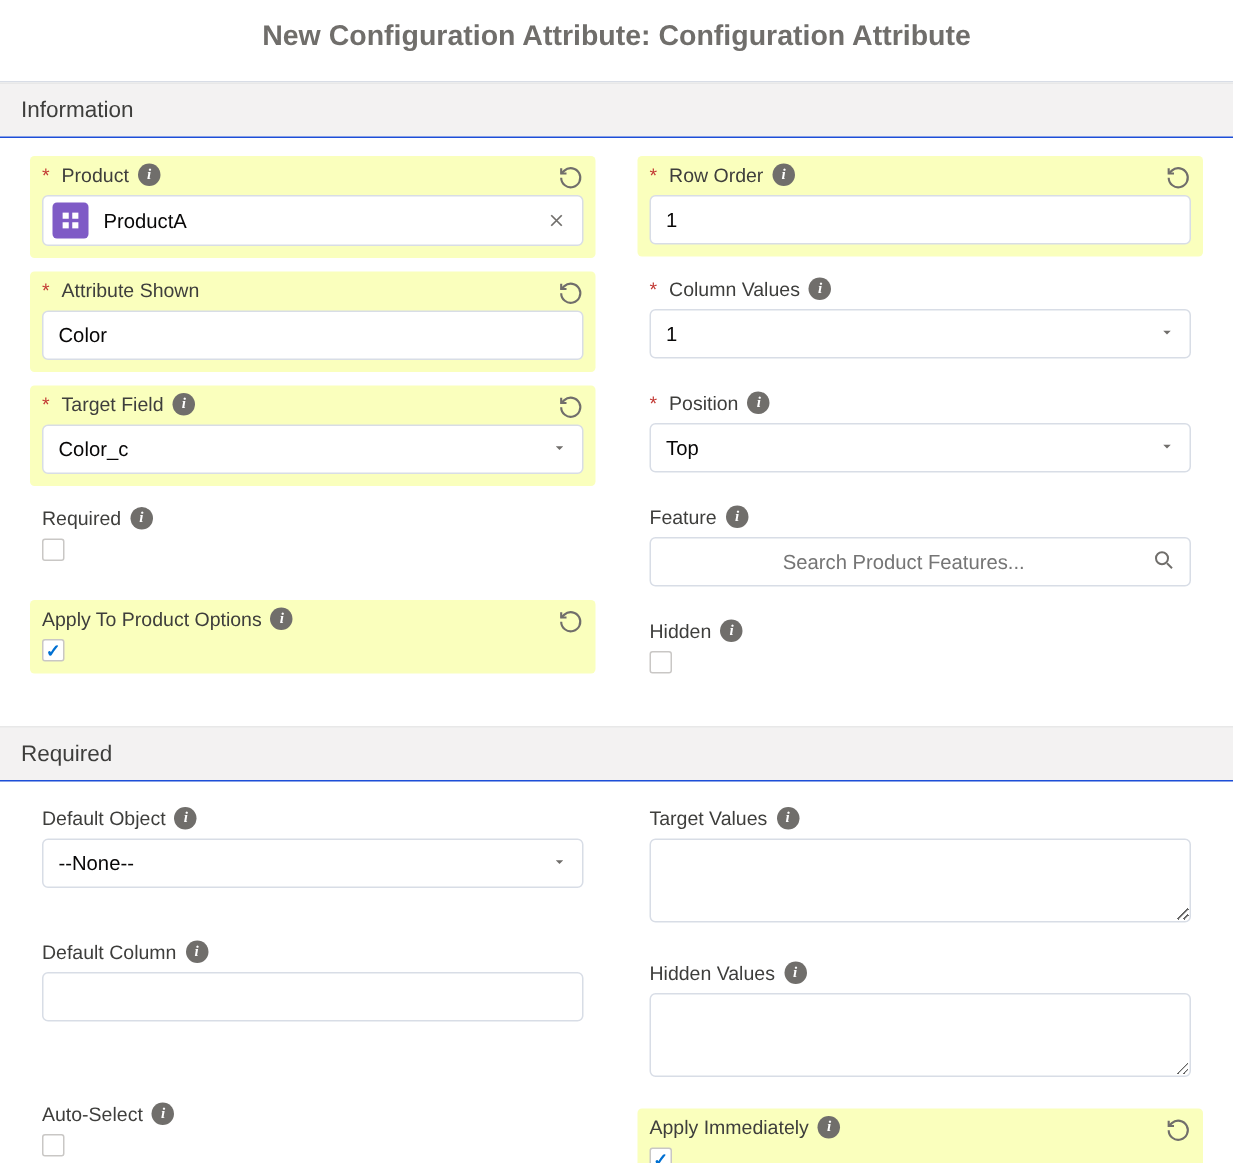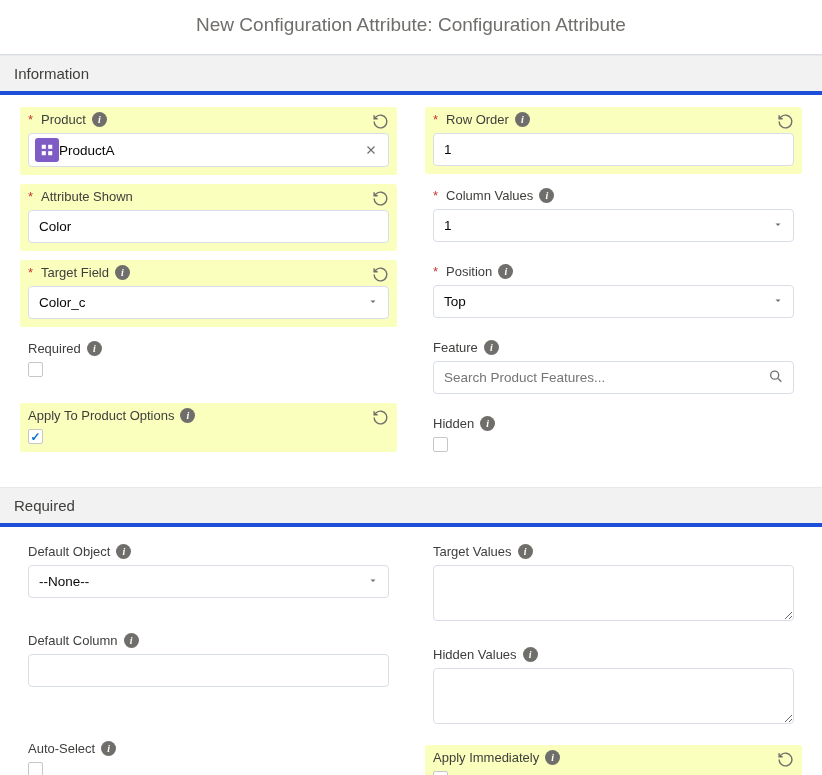--- a/index.html
+++ b/index.html
@@ -1,42 +1,42 @@
 <!DOCTYPE html>
 <html><head>
 <meta charset="utf-8">
 <style>
 * { box-sizing: border-box; margin: 0; padding: 0; }
 body { font-family: -apple-system, BlinkMacSystemFont, "Segoe UI", Arial, sans-serif; font-size: 13px; color: #3e3e3c; background: #fff; width: 822px; }
-.page-title { text-align: center; font-size: 19px; font-weight: 400; color: #706e6b; padding: 14px 11px 18px; }
+.page-title { text-align: center; font-size: 19px; font-weight: 700; color: #706e6b; padding: 14px 11px 18px; }
 .divider { border-top: 1px solid #d8dde6; }
-.section-header { background: #f3f2f2; padding: 9px 14px; font-size: 15px; color: #3e3e3c; border-top: 1px solid #e8e8e8; border-bottom: 4px solid #1d4ed8; }
+.section-header { background: #f3f2f2; padding: 9px 14px; font-size: 15px; color: #3e3e3c; border-top: 1px solid #e8e8e8; border-bottom: 1px solid #1d4ed8; }
 .form-body { padding: 12px 20px 18px; }
 .cols { display: flex; gap: 28px; }
 .col { flex: 1; min-width: 0; }
 .field { position: relative; margin-bottom: 9px; padding: 5px 8px 8px; border-radius: 3px; }
 .field.hl { background: #faffbd; }
 .field-label { display: flex; align-items: center; gap: 6px; font-size: 13px; color: #3e3e3c; margin-bottom: 6px; }
 .req { color: #c23934; margin-right: 2px; }
 .info-icon { display: inline-flex; align-items: center; justify-content: center; width: 15px; height: 15px; border-radius: 50%; background: #706e6b; color: #fff; font-size: 10px; font-weight: 700; font-style: italic; font-family: Georgia, serif; cursor: pointer; }
 .undo-icon { position: absolute; top: 6px; right: 8px; color: #706e6b; cursor: pointer; }
 .undo-icon svg { width: 17px; height: 17px; }
 .input, .select, .textarea, .lookup { width: 100%; border: 1px solid #d8dde6; border-radius: 4px; background: #fff; font-size: 13.5px; color: #080707; padding: 8px 10px; }
 .select { appearance: none; background-image: none; padding-right: 28px; }
 .select-wrap { position: relative; }
 .select-caret { position: absolute; right: 10px; top: 50%; transform: translateY(-50%); pointer-events: none; color: #706e6b; }
 .select-caret svg { width: 12px; height: 12px; }
 .lookup { display: flex; align-items: center; gap: 8px; padding: 4px 6px; }
-.pill { display: inline-flex; align-items: center; gap: 0; }
+.pill { display: inline-flex; align-items: center; gap: 10px; }
 .pill-icon { width: 24px; height: 24px; border-radius: 3px; background: #7f5bc6; display: flex; align-items: center; justify-content: center; color: #fff; font-size: 12px; }
 .pill-text { font-size: 13.5px; color: #080707; }
 .pill-clear { margin-left: auto; display: flex; align-items: center; justify-content: center; width: 22px; height: 22px; color: #706e6b; cursor: pointer; }
 .pill-clear svg { width: 14px; height: 14px; }
 .search-wrap { position: relative; }
-.search-wrap .input { padding-right: 32px; }
+.search-wrap .input { padding-right: 32px; text-align: center; }
 .search-icon { position: absolute; right: 10px; top: 50%; transform: translateY(-50%); color: #706e6b; }
 .search-icon svg { width: 16px; height: 16px; }
 .checkbox { width: 15px; height: 15px; border: 1px solid #c9c7c5; border-radius: 2px; background: #fff; display: flex; align-items: center; justify-content: center; cursor: pointer; }
 .checkbox.checked::after { content: "✓"; color: #0070d2; font-size: 12px; font-weight: 700; line-height: 1; }
 .textarea { min-height: 56px; resize: vertical; }
 </style>
 </head>
 <body>
 
 <div class="page-title">New Configuration Attribute: Configuration Attribute</div>

